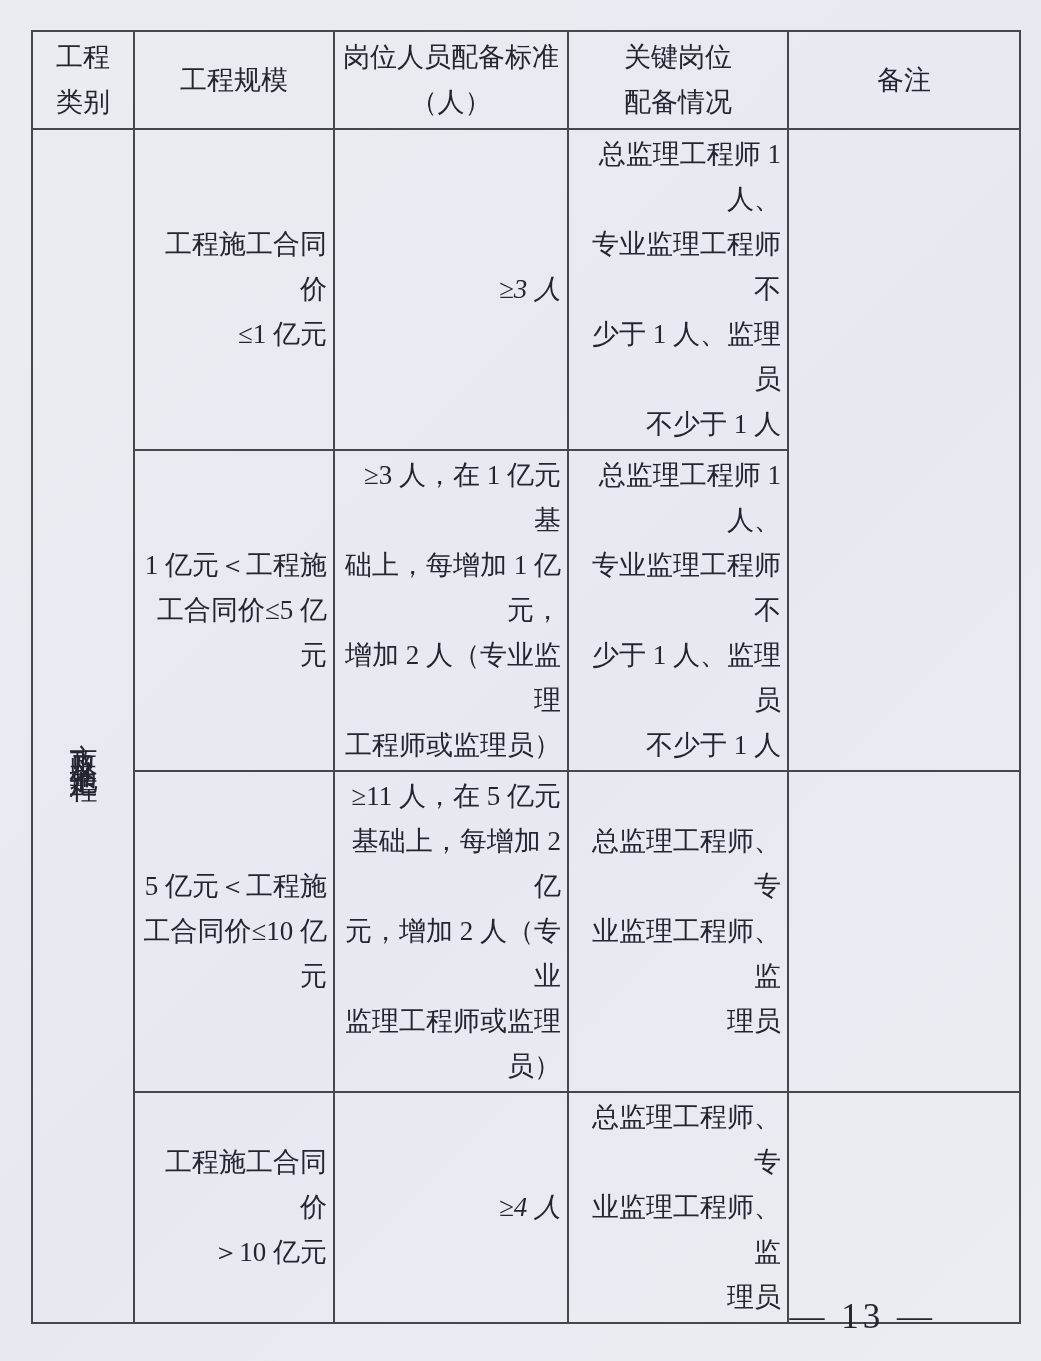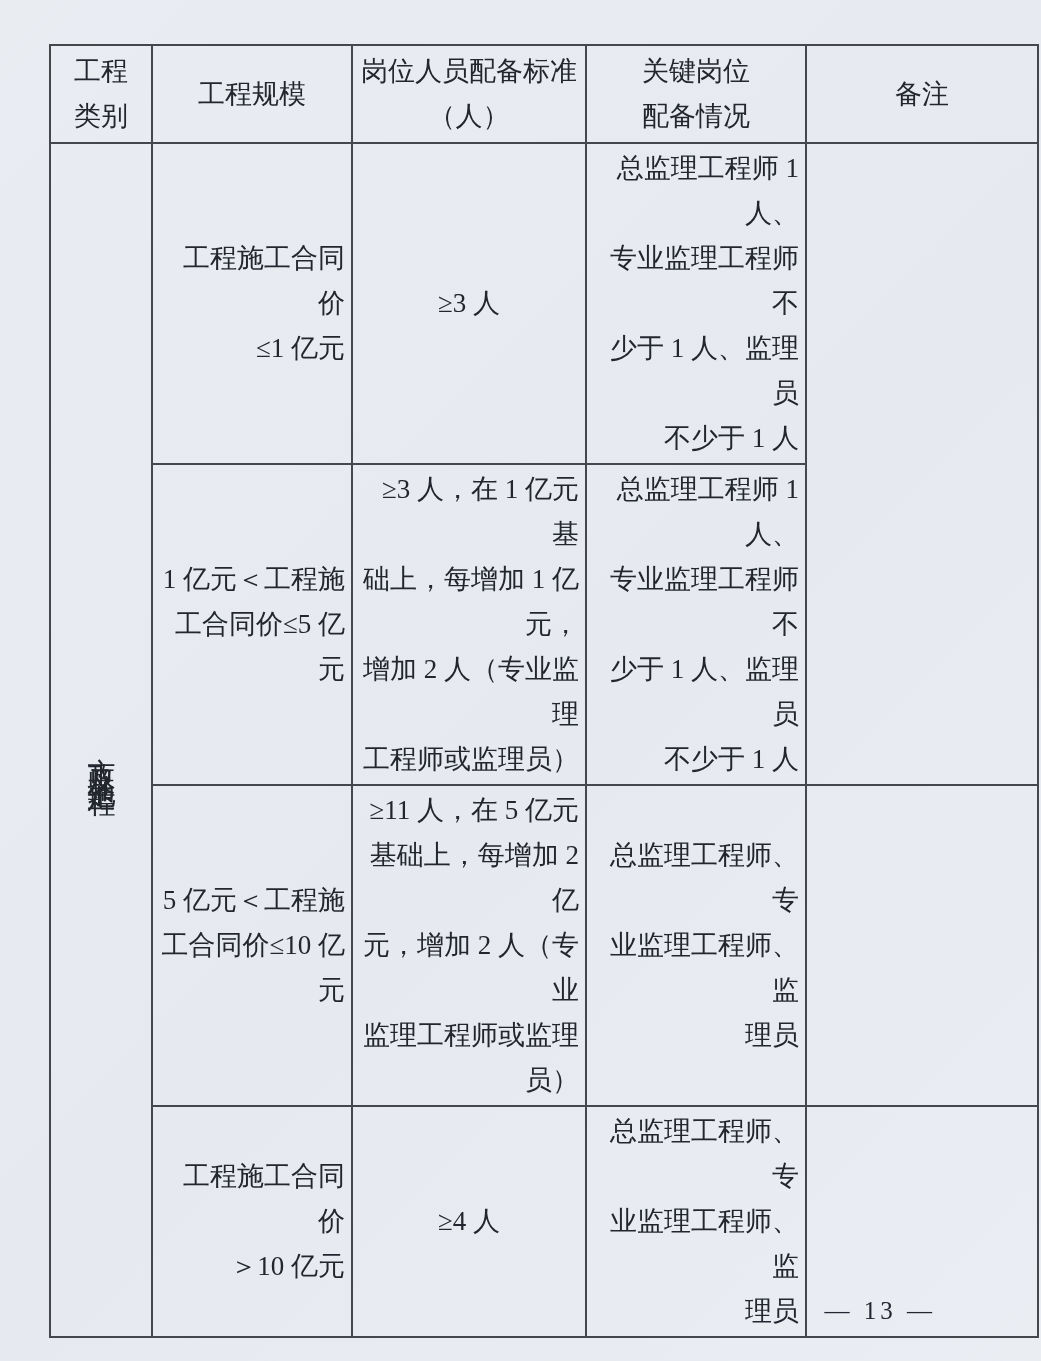--- a/index.html
+++ b/index.html
@@ -13,25 +13,24 @@
     font-family: "Liberation Serif", "DejaVu Serif", serif;
     color: #23262e;
     position: relative;
     overflow: hidden;
   }
 
   
   table.doc-table {
     position: absolute;
     left: 31px;
-    top: 44px;
+    top: 30px;
     border-collapse: collapse;
     table-layout: fixed;
     width: 988px;
-    margin-left: 18px;
   }
   .doc-table col.c1 { width: 102px; }
   .doc-table col.c2 { width: 200px; }
   .doc-table col.c3 { width: 234px; }
   .doc-table col.c4 { width: 220px; }
   .doc-table col.c5 { width: 232px; }
 
   .doc-table td, .doc-table th {
     border: 2px solid #45474d;
     vertical-align: middle;
@@ -43,21 +42,21 @@
     box-sizing: border-box;
   }
 
   .doc-table th { text-align: center; }
   .row-header     { height: 98px;  }
   .row-1          { height: 188px; }
   .row-2          { height: 215px; }
   .row-3          { height: 230px; }
   .row-4          { height: 138px; }
 
-  .cell-center { text-align: center; }
+  .cell-center { text-align: right; font-style: italic; }
   .cell-left   { text-align: right; padding-left: 16px; padding-right: 10px; }
 
   .category-cell {
     text-align: center;
     padding: 0;
   }
   .category-vertical {
     display: inline-block;
     writing-mode: vertical-lr;
     text-orientation: upright;
@@ -81,21 +80,21 @@
   }
   .note-1 { padding-left: 112px; text-indent: -97px; }
   .note-2 { padding-left: 112px; text-indent: -36px; }
   .note-3 { padding-left: 112px; text-indent: -38px; }
 
   
   .page-number {
     position: absolute;
     right: 105px;
     top: 1297px;
-    font-size: 25px;
+    font-size: 35px;
     letter-spacing: 4px;
   }
 </style>
 </head>
 <body>
 
 <table class="doc-table">
   <colgroup>
     <col class="c1">
       <col class="c2">

